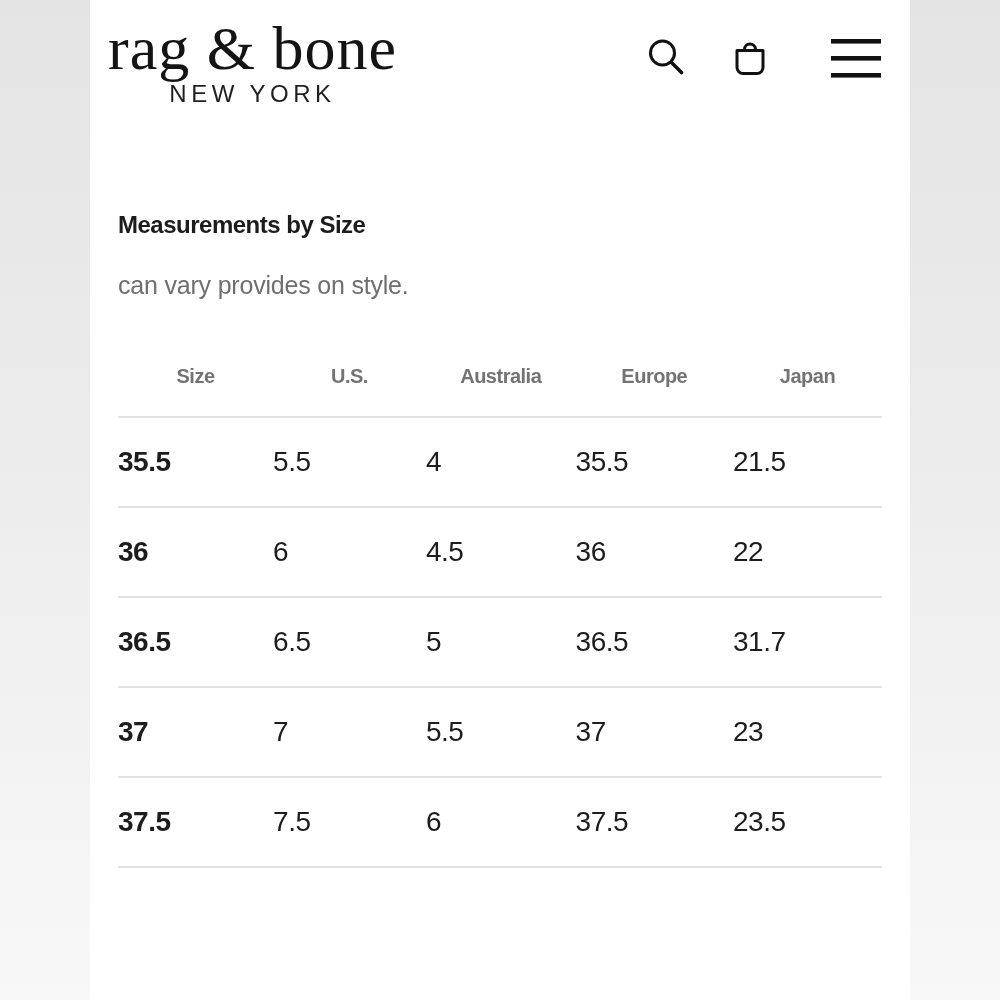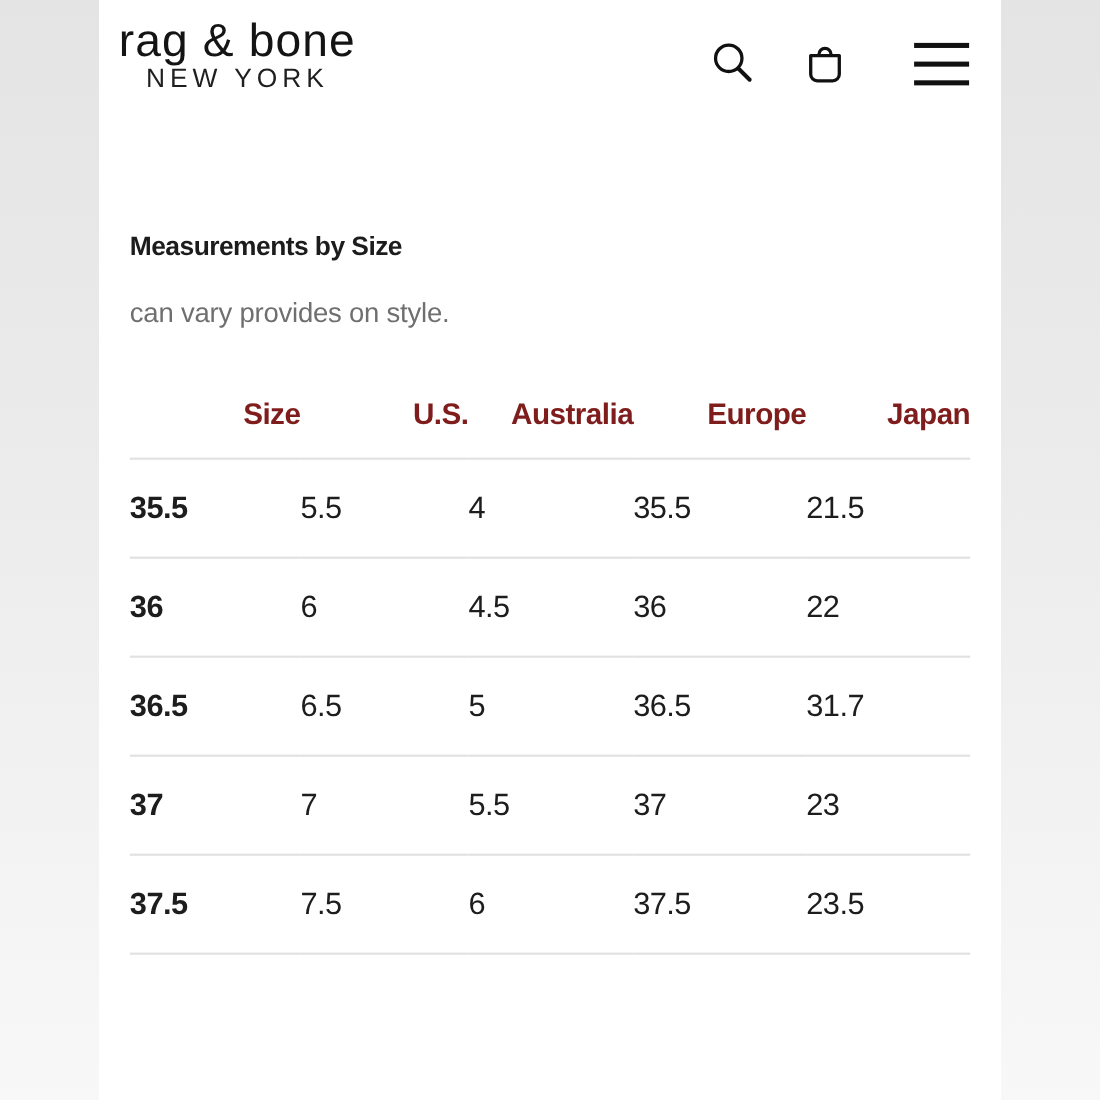--- a/index.html
+++ b/index.html
@@ -21,22 +21,22 @@
     position: relative;
     height: 100px;
     padding: 14px 28px 0 18px;
   }
   .logo {
     display: inline-block;
     text-align: center;
     cursor: pointer;
   }
   .logo-main {
-    font-family: Liberation Sans, sans-serif;
-    font-size: 42px;
+    font-family: Liberation Serif, serif;
+    font-size: 62px;
     font-weight: 400;
     color: #141414;
     letter-spacing: 1px;
     line-height: 1.1;
     white-space: nowrap;
   }
   .logo-sub {
     font-size: 24px;
     color: #1f1f1f;
     letter-spacing: 4.5px;
@@ -76,26 +76,26 @@
 
   
   .size-table {
     width: 100%;
     margin-top: 30px;
     border-collapse: collapse;
     table-layout: fixed;
   }
   .size-table th {
     height: 81px;
-    text-align: right;
+    text-align: center;
     vertical-align: middle;
-    font-size: 27px;
+    font-size: 20px;
     font-weight: 700;
     letter-spacing: -0.5px;
-    color: #7f1d1d;
+    color: #737373;
     border-bottom: 2px solid #e2e2e2;
   }
   .size-table td {
     height: 90px;
     vertical-align: middle;
     font-size: 28px;
     font-weight: 400;
     letter-spacing: -0.5px;
     color: #1d1d1d;
     border-bottom: 2px solid #e2e2e2;

